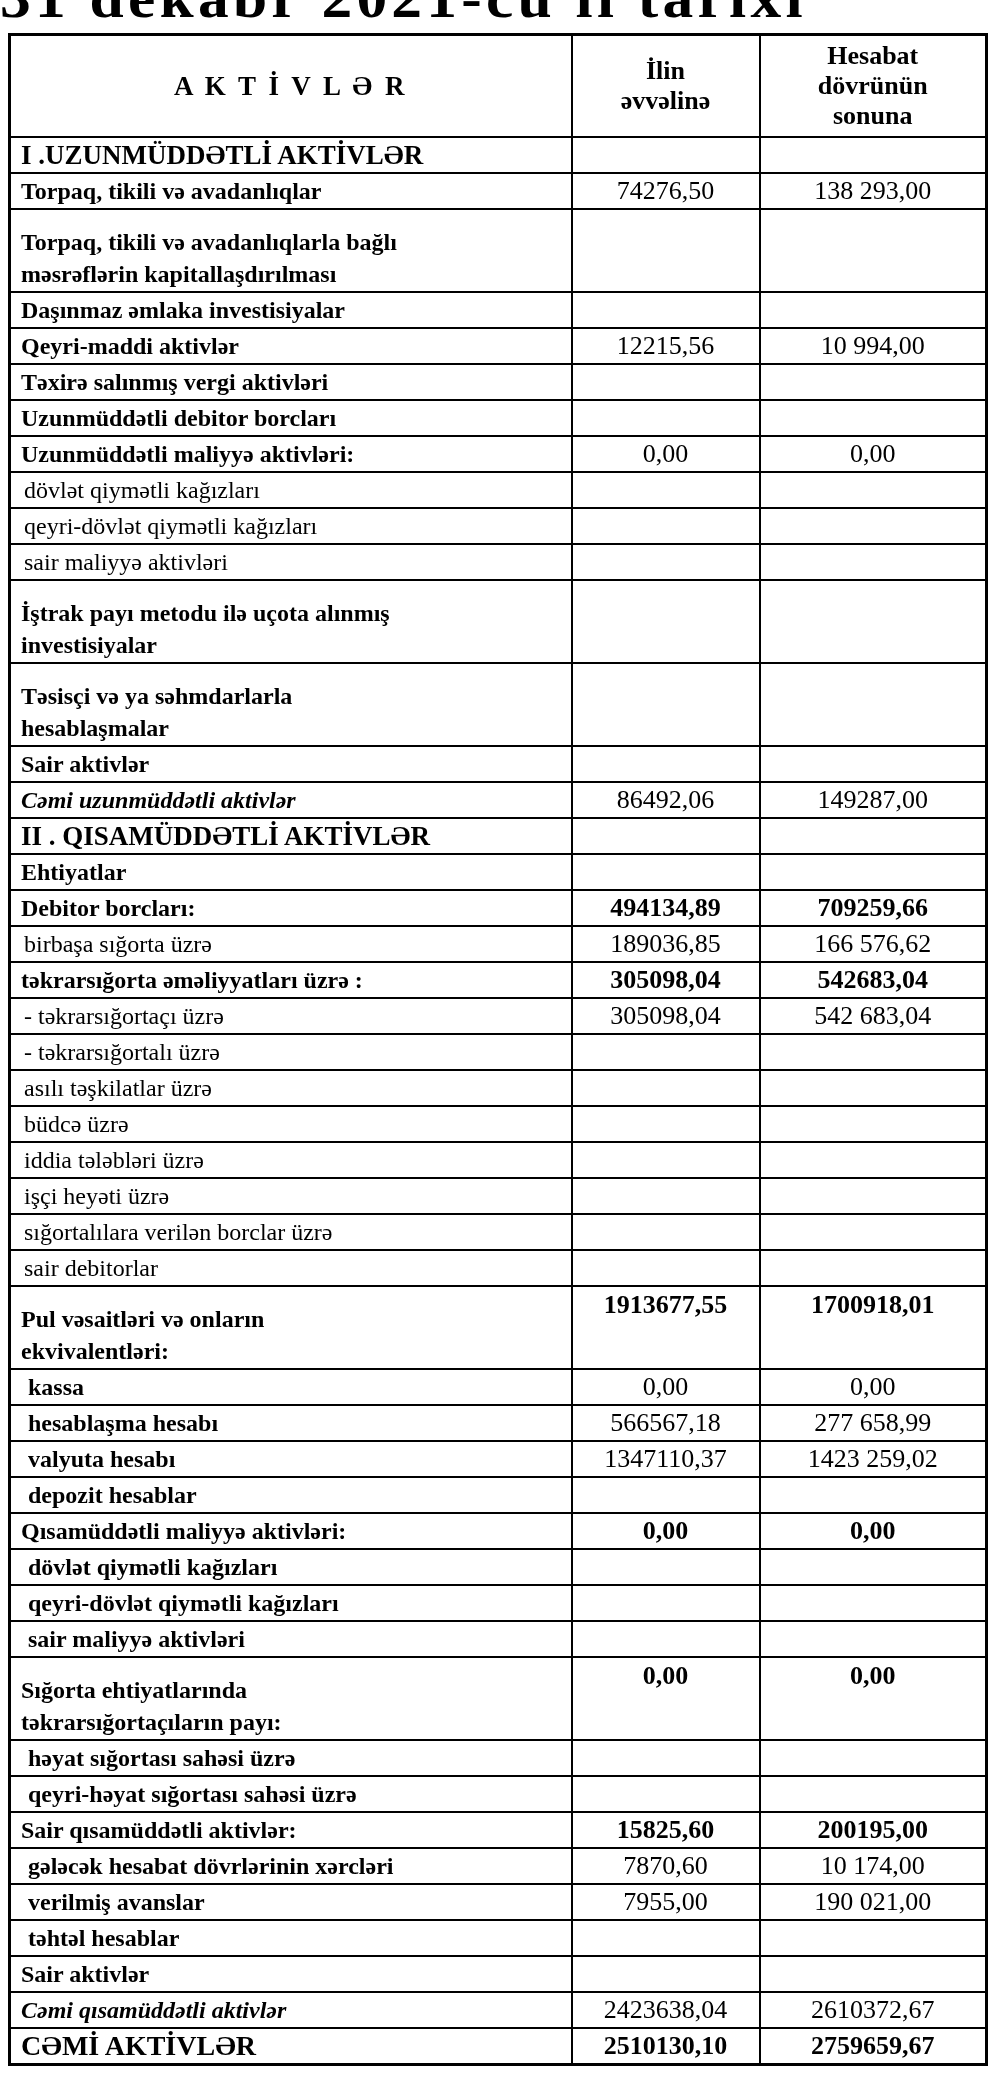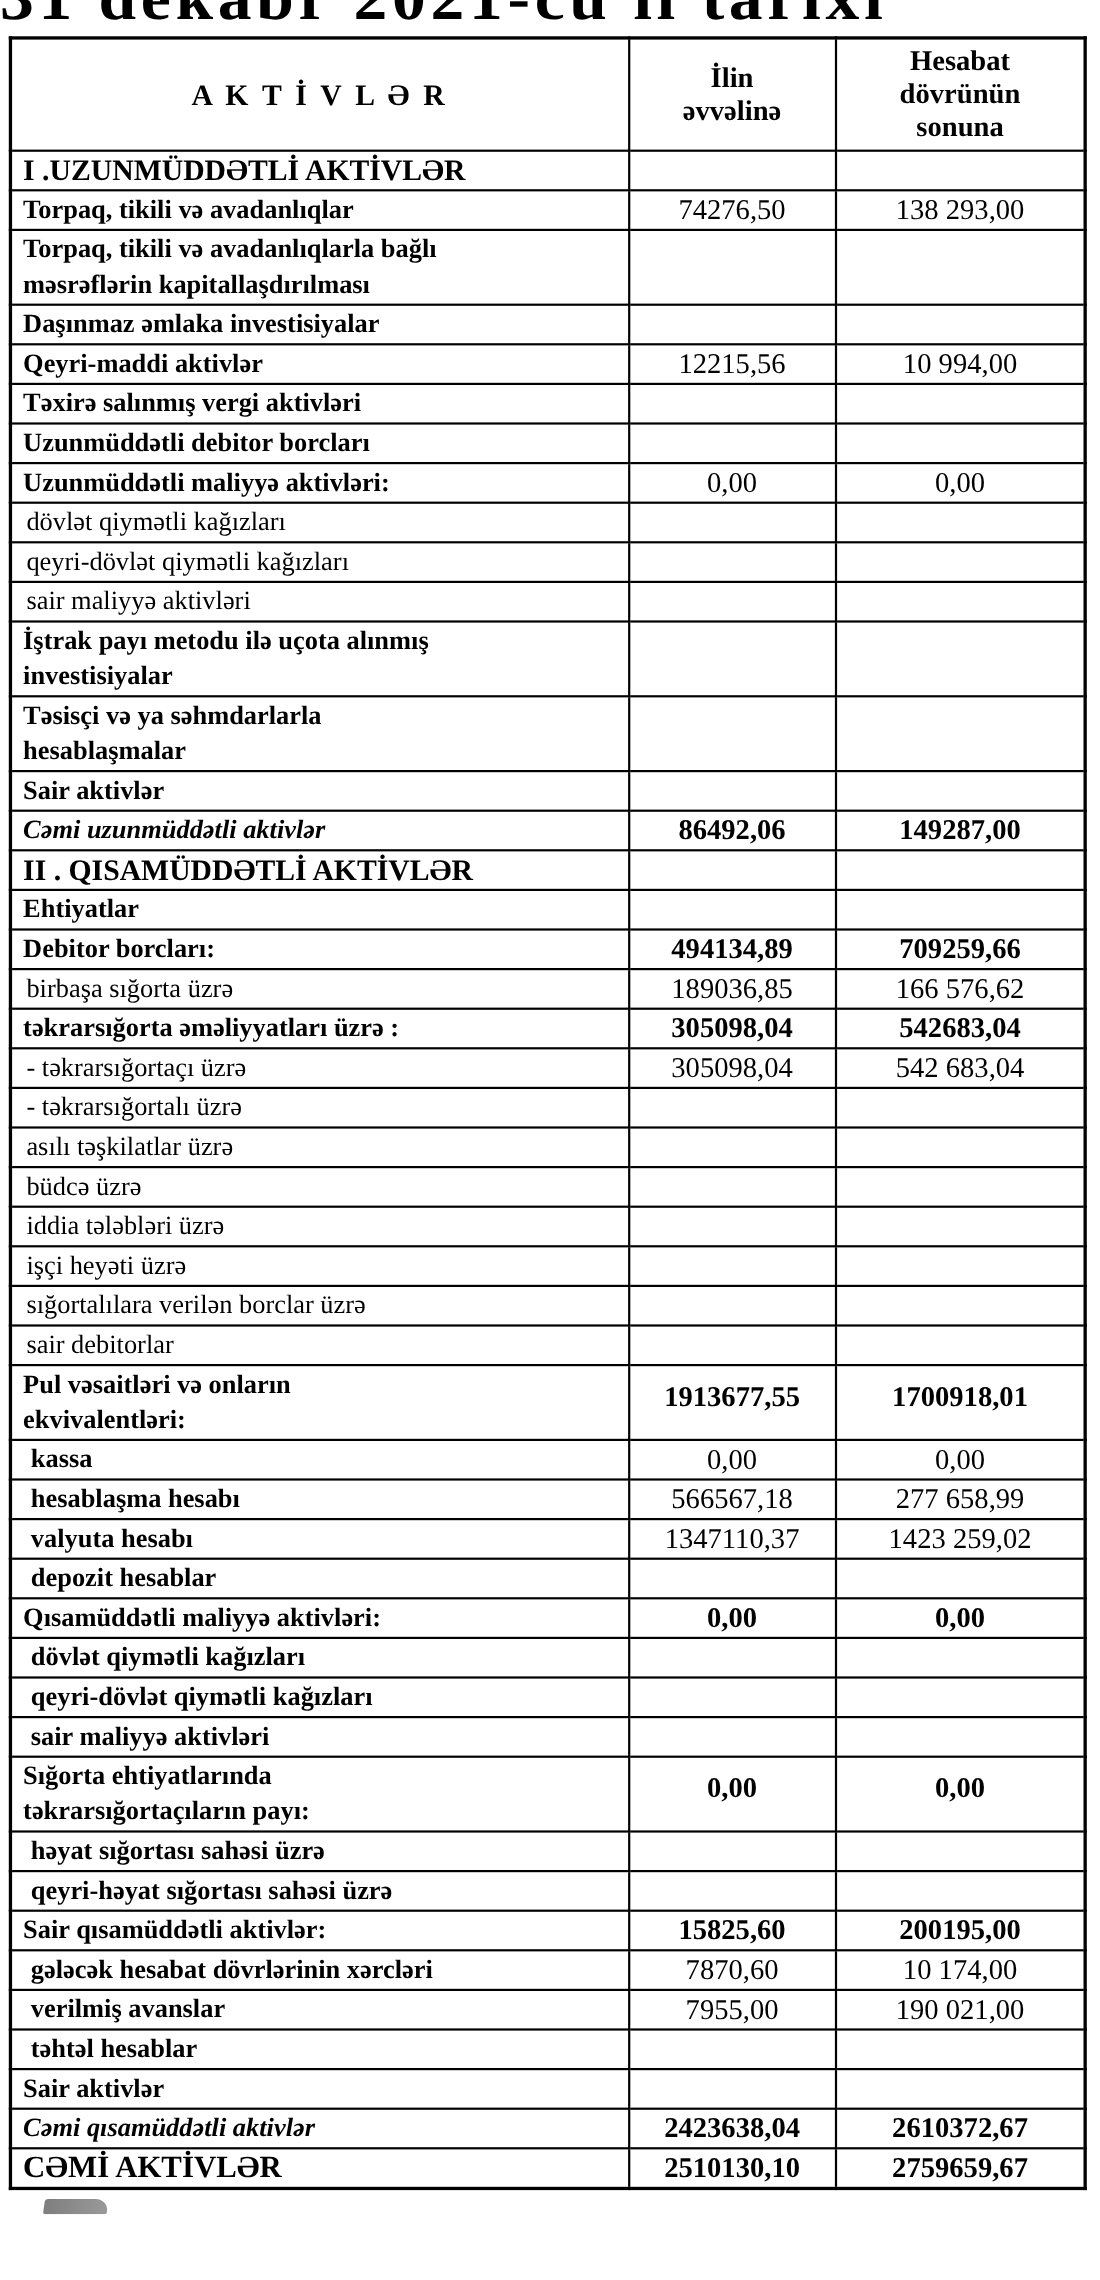--- a/index.html
+++ b/index.html
@@ -36,31 +36,31 @@
   td.label{
     text-align:left;font-size:24px;line-height:32px;
     padding:1px 4px 1px 10px;vertical-align:middle;white-space:pre-line;
   }
   td.val{
     text-align:center;font-size:26px;vertical-align:middle;padding:1px 2px;
   }
 
   tr.r1{height:34px;}
   tr.r2{height:68px;}
-  tr.r2 td.val{vertical-align:top;padding-top:13px;}
-  tr.r2 td.label{vertical-align:top;padding-top:1px;}
+  tr.r2 td.val{vertical-align:top;padding-top:3px;}
+  tr.r2 td.label{vertical-align:top;padding-top:16px;}
 
   tr.s-section td.label{font-weight:bold;font-size:27px;}
   tr.s-main td.label{font-weight:bold;}
   tr.s-mainbold td.label{font-weight:bold;margin-top:12px;}
   tr.s-mainbold td.val{font-weight:bold;}
   tr.s-sub td.label{font-weight:normal;padding-left:13px;}
   tr.s-sub2 td.label{font-weight:bold;padding-left:17px;}
   tr.s-total td.label{font-weight:bold;font-style:italic;}
-  tr.s-total td.val{font-weight:bold;}
+  tr.s-total td.val{font-weight:normal;}
   tr.s-grand td.label{font-weight:bold;font-size:28px;}
   tr.s-grand td.val{font-weight:bold;border-radius:18px;}
 
   .logo-partial{
     margin:8px 0 0 40px;width:58px;height:14px;
     background:linear-gradient(90deg,#7e7e7e,#9a9a9a);
     border-radius:3px 12px 2px 2px;
     transform:skewX(-8deg);
   }
 </style>

